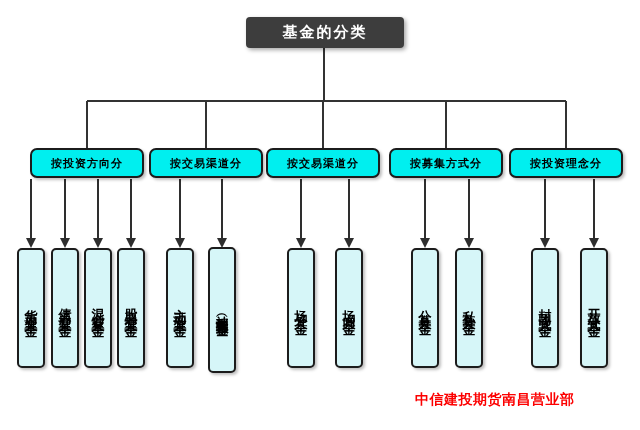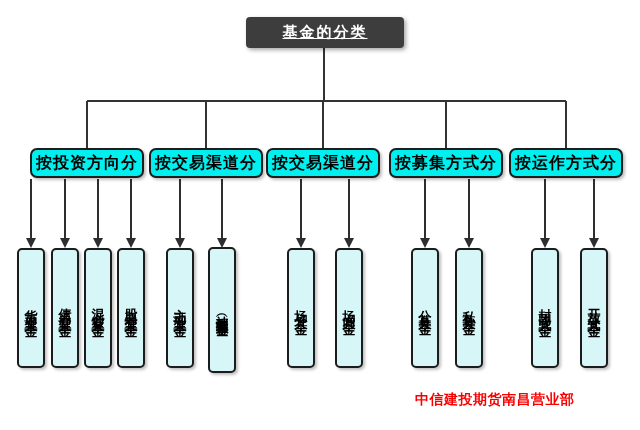--- a/index.html
+++ b/index.html
@@ -7,27 +7,26 @@
     position:relative;width:640px;height:430px;background:#fff;overflow:hidden;
     font-family:"Liberation Sans","DejaVu Sans",sans-serif;
   }
   .connector-svg{position:absolute;left:0;top:0;}
   .root{
     position:absolute;left:246px;top:17px;width:158px;height:31px;
     background:var(--root-bg,#3d3d3d);color:var(--root-text,#fff);
     border-radius:4px;display:flex;align-items:center;justify-content:center;
     font-size:15px;font-weight:bold;letter-spacing:2px;
     box-shadow:2px 2px 4px rgba(0,0,0,.35);
-    text-decoration:underline;
   }
   .cat{
     position:absolute;top:148px;width:114px;height:30px;box-sizing:border-box;
     background:var(--cat-bg,#00efef);border:2px solid var(--box-border,#1c1c1c);
     border-radius:7px;display:flex;align-items:center;justify-content:center;
-    font-size:16px;font-weight:bold;color:#000;letter-spacing:1px;
+    font-size:11px;font-weight:bold;color:#000;letter-spacing:1px;
     box-shadow:2px 2px 3px rgba(0,0,0,.25);
   }
   .leaf{
     position:absolute;top:248px;width:28px;height:120px;box-sizing:border-box;
     background:var(--leaf-bg,#d6f6f8);border:2px solid var(--box-border,#1c1c1c);
     border-radius:5px;display:flex;align-items:center;justify-content:center;
     box-shadow:2px 2px 3px rgba(0,0,0,.25);
   }
   .leaf .vtext{
     writing-mode:vertical-rl;text-orientation:mixed;
@@ -95,21 +94,21 @@
   <div class="cat" style="left:149px">
     <span>按交易渠道分</span>
   </div>
   <div class="cat" style="left:389px">
     <span>按募集方式分</span>
   </div>
   <div class="cat" style="left:266px">
     <span>按交易渠道分</span>
   </div>
   <div class="cat" style="left:509px">
-    <span>按运作方式分</span>
+    <span>按投资理念分</span>
   </div>
 
   <div class="leaf" style="left:17px">
     <span class="vtext">货币型基金</span>
   </div>
   <div class="leaf" style="left:51px">
     <span class="vtext">债券型基金</span>
   </div>
   <div class="leaf" style="left:84px">
     <span class="vtext">混合型基金</span>

